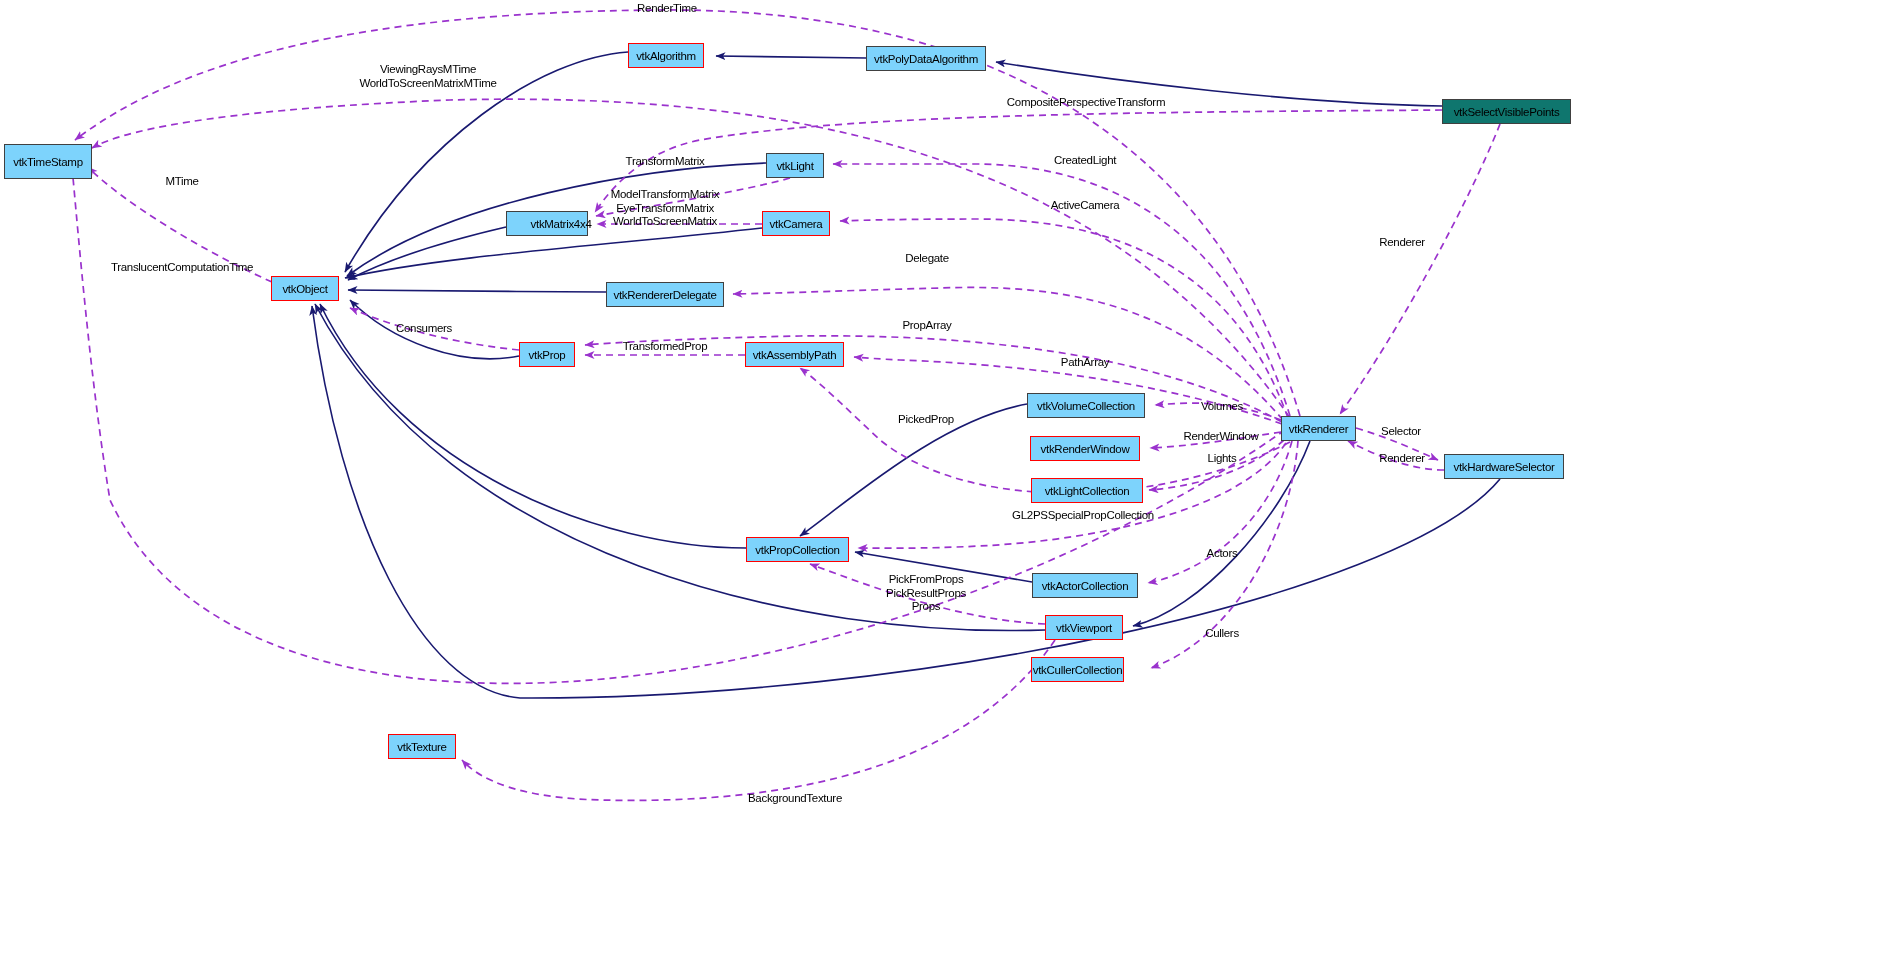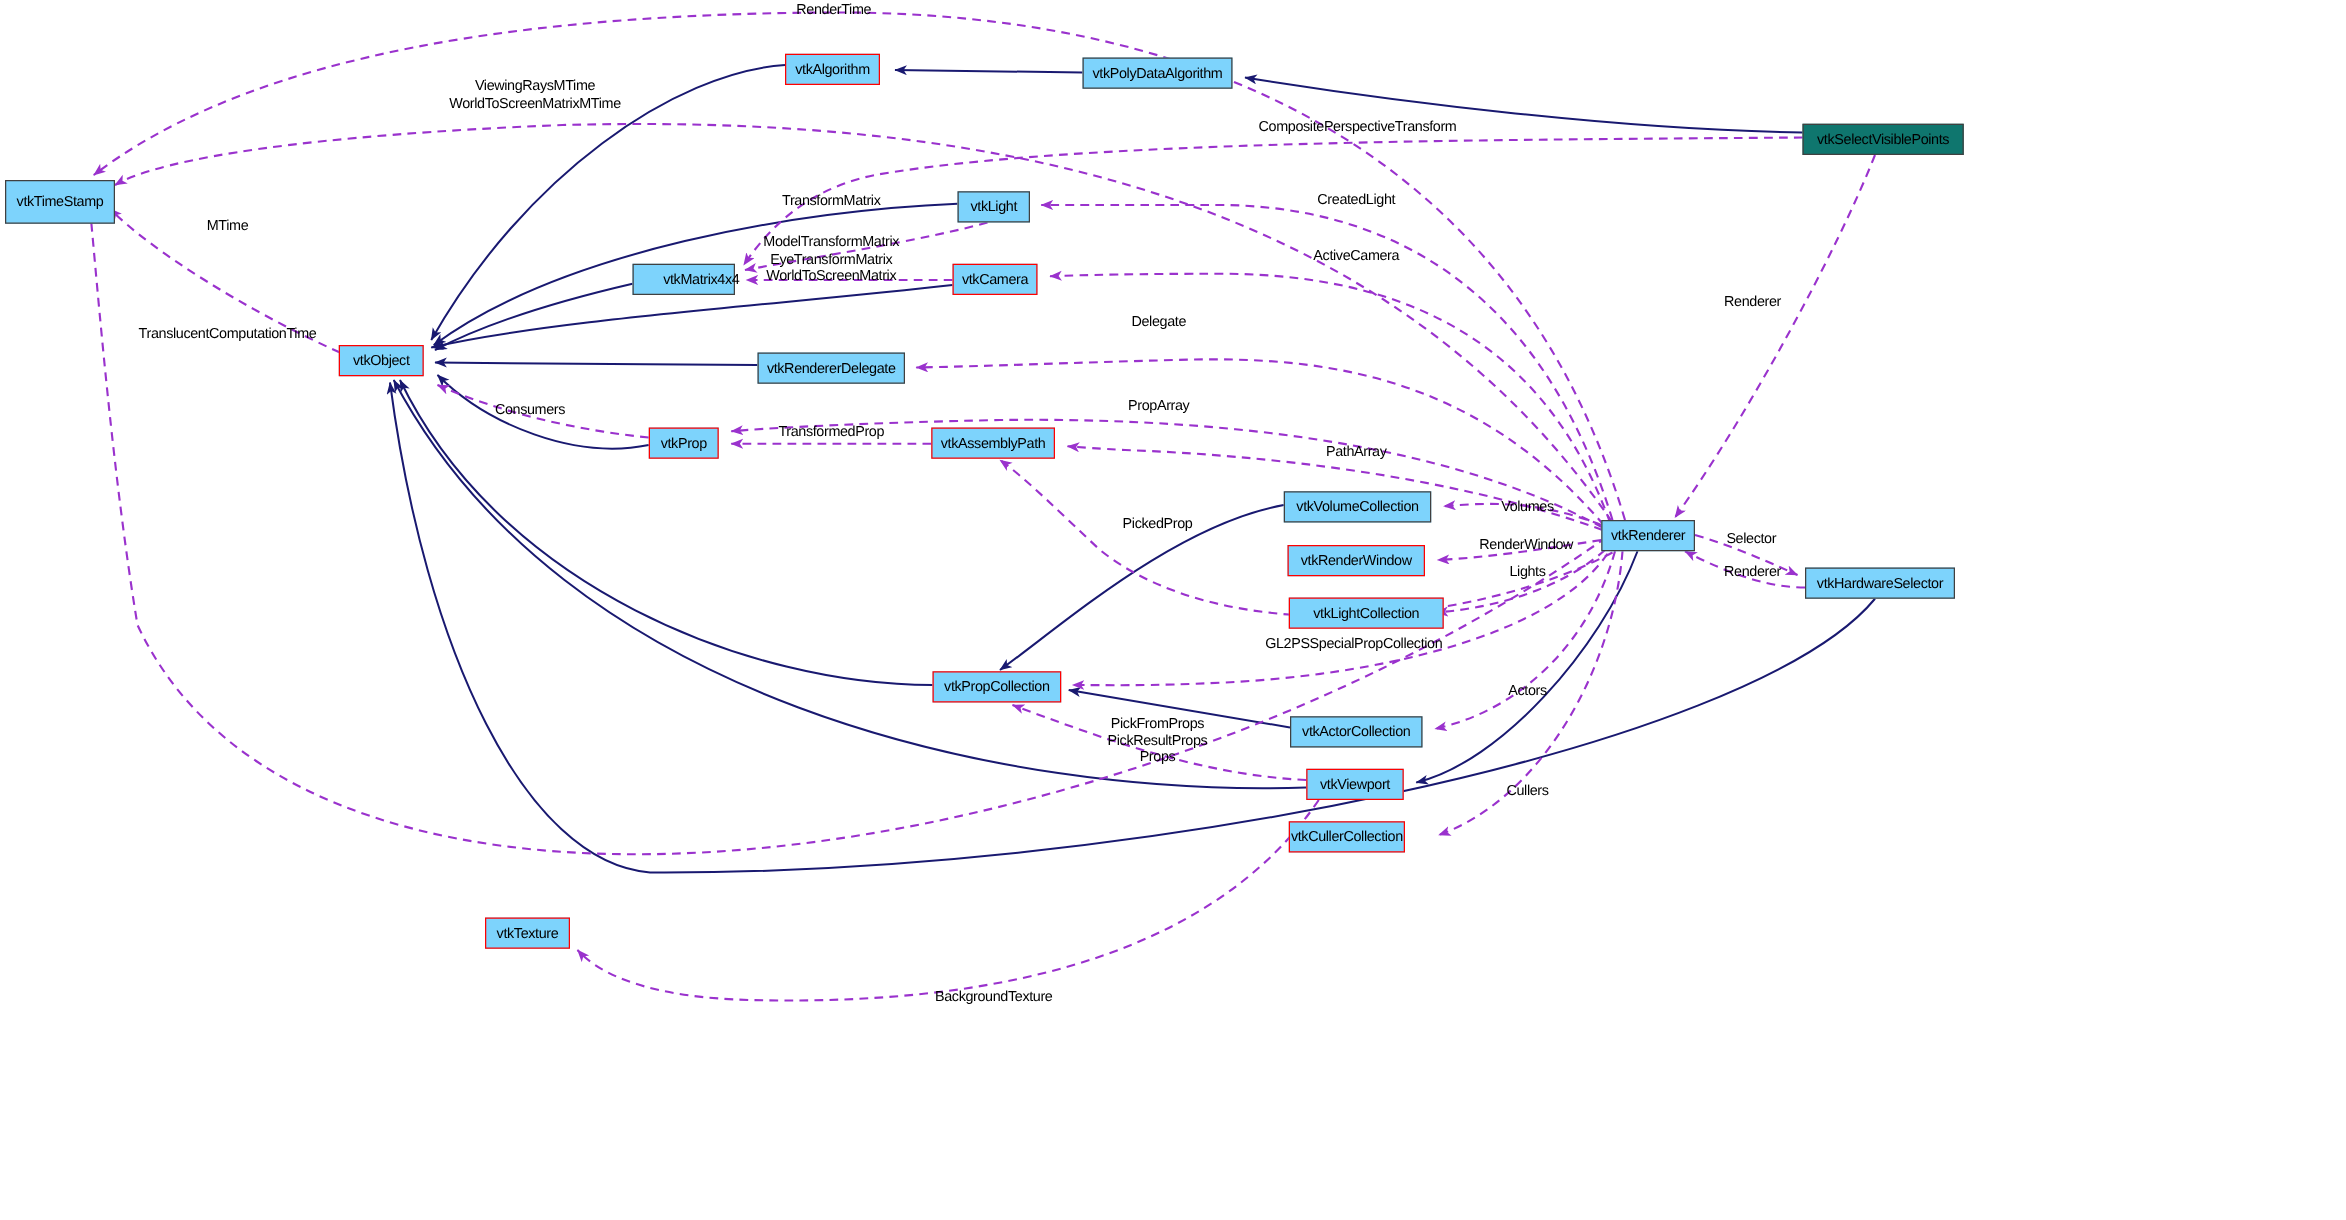--- a/index.html
+++ b/index.html
@@ -158,21 +158,21 @@
       </div>
     <div class="node-box plain" style="left:1281px;top:416px;width:75px;height:25px;">
         <span>vtkRenderer</span>
       </div>
     <div class="node-box linked" style="left:1030px;top:436px;width:110px;height:25px;">
         <span>vtkRenderWindow</span>
       </div>
     <div class="node-box plain" style="left:1444px;top:454px;width:120px;height:25px;">
         <span>vtkHardwareSelector</span>
       </div>
-    <div class="node-box linked" style="left:1031px;top:478px;width:124px;height:25px;">
+    <div class="node-box linked" style="left:1031px;top:478px;width:112px;height:25px;">
         <span>vtkLightCollection</span>
       </div>
     <div class="node-box linked" style="left:746px;top:537px;width:103px;height:25px;">
         <span>vtkPropCollection</span>
       </div>
     <div class="node-box plain" style="left:1032px;top:573px;width:106px;height:25px;">
         <span>vtkActorCollection</span>
       </div>
     <div class="node-box linked" style="left:1045px;top:615px;width:78px;height:25px;">
         <span>vtkViewport</span>

